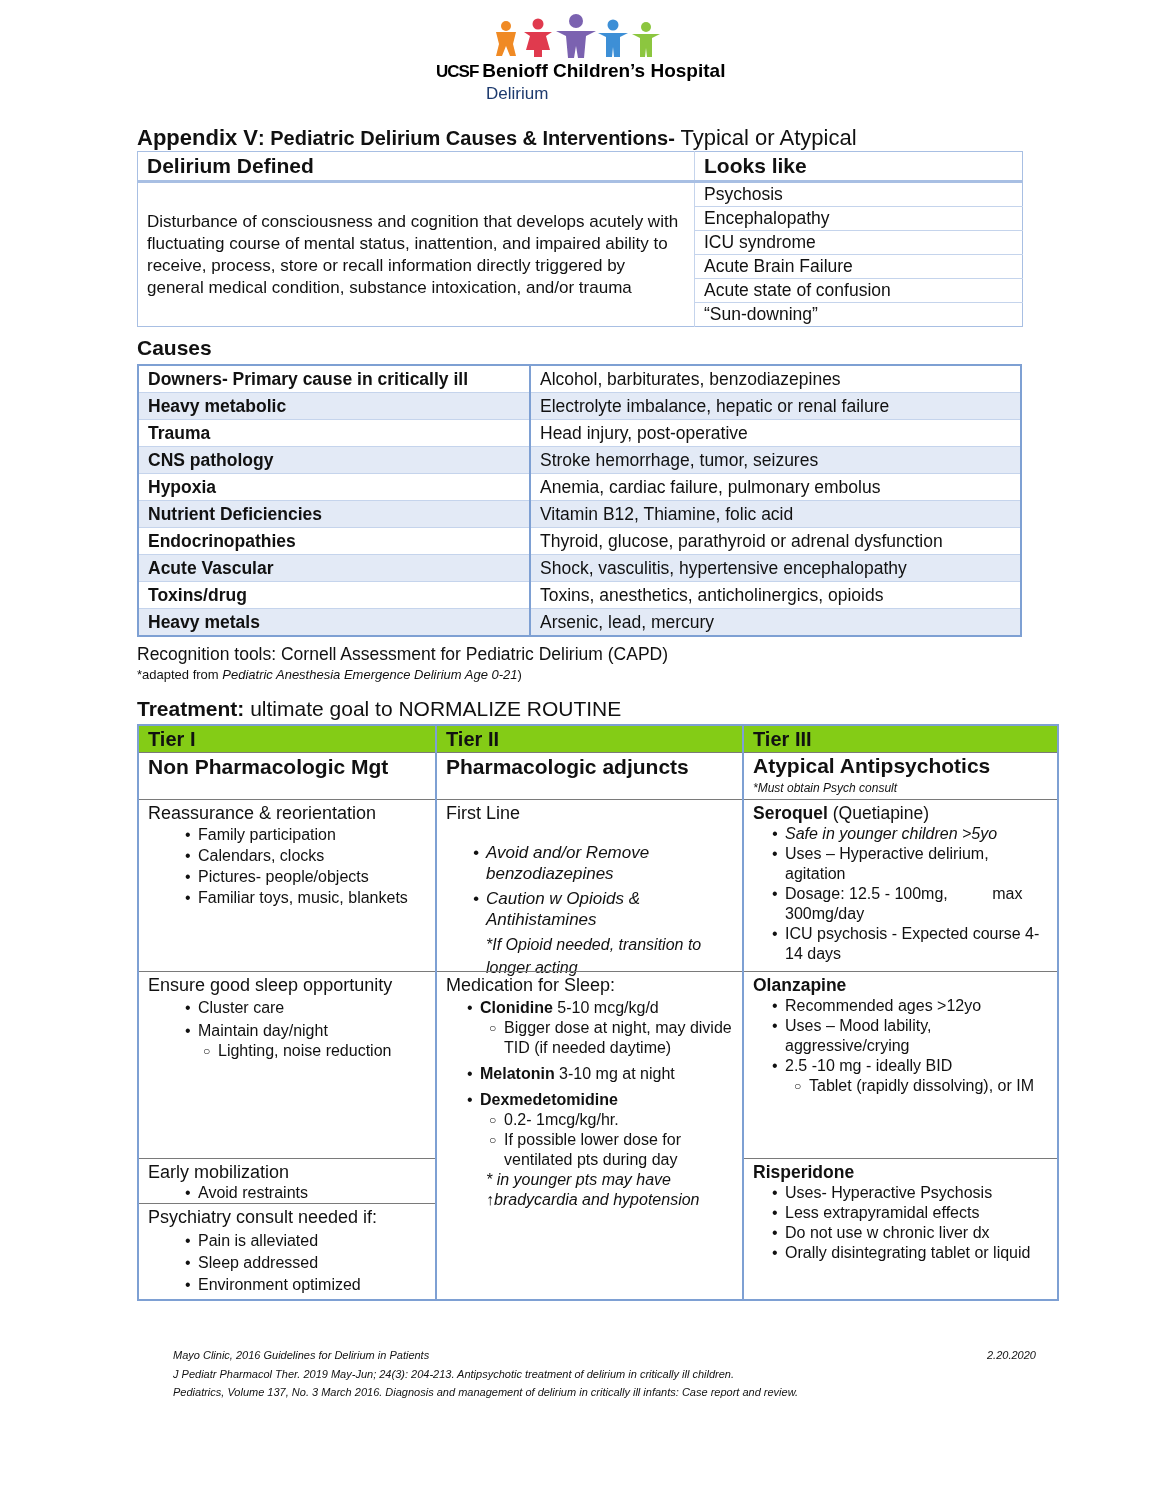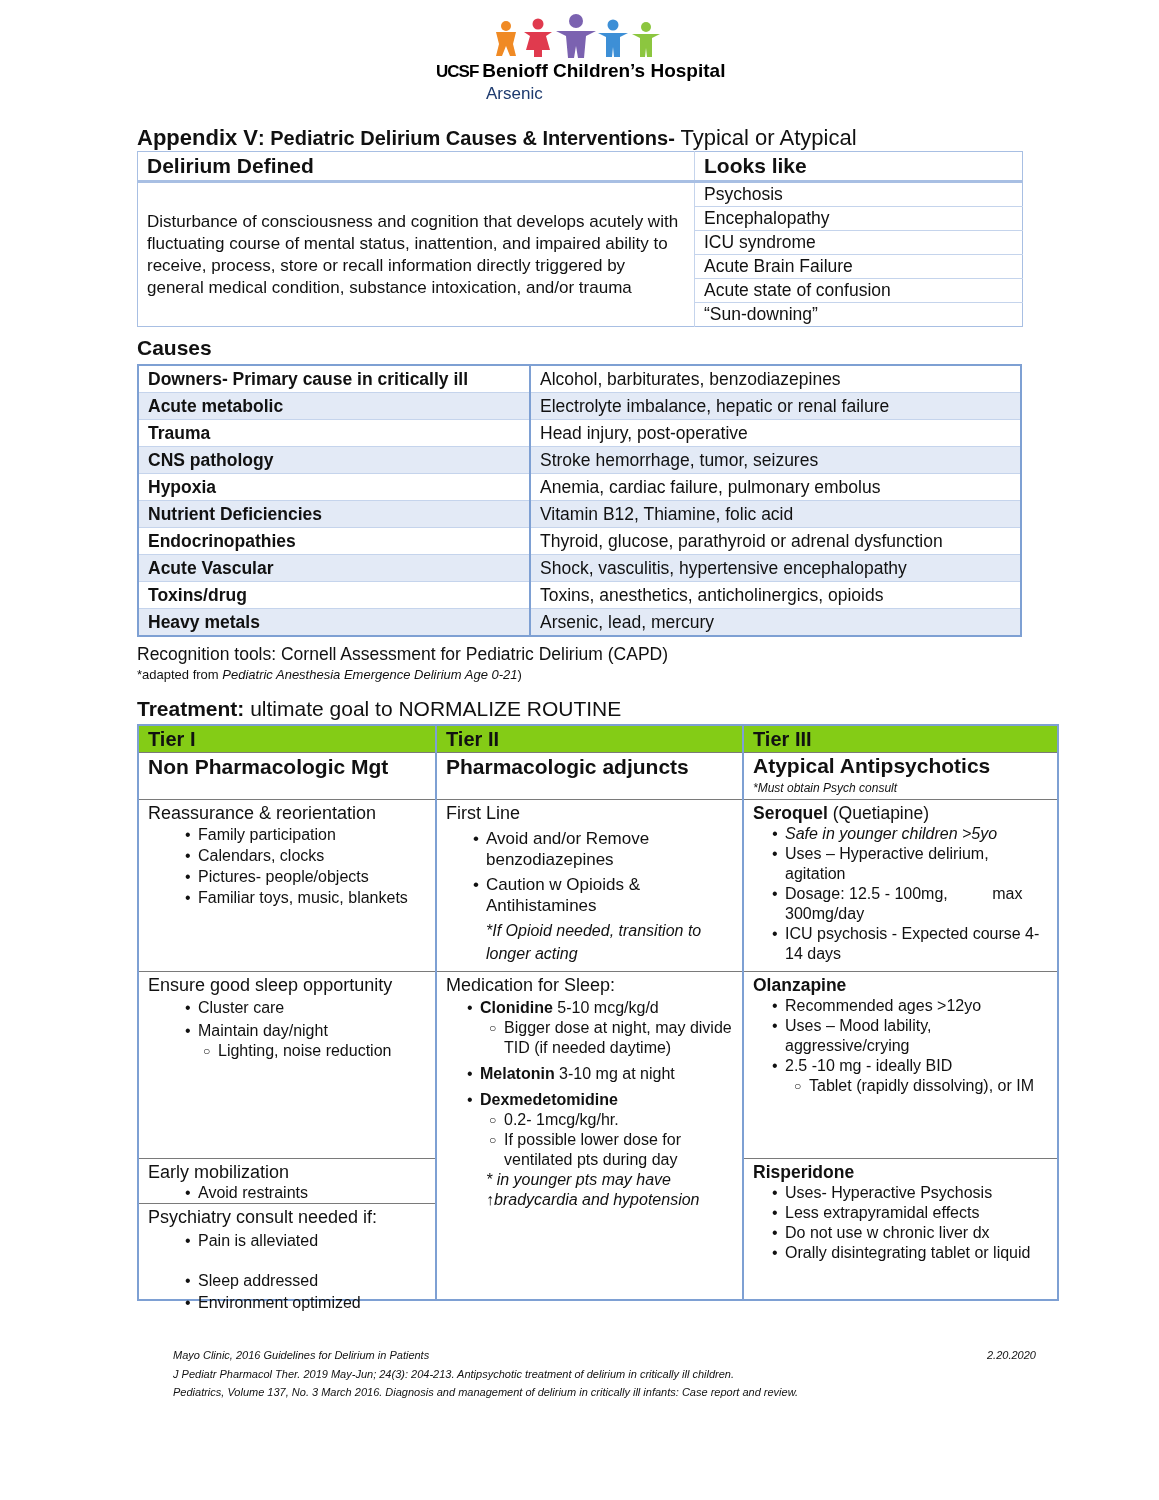--- a/index.html
+++ b/index.html
@@ -71,21 +71,21 @@
         <path d="M38 18 L66 18 L60 22 L64 36 L56 36 L56 43 L48 43 L48 36 L40 36 L44 22 Z" fill="#e03a4e"></path>
       <circle cx="90" cy="7" r="7" fill="#7b62b0"></circle>
         <path d="M70 17 L110 17 L100 22 L98 44 L92 44 L90 32 L88 44 L82 44 L80 22 Z" fill="#7b62b0"></path>
       <circle cx="127" cy="11" r="5.5" fill="#3d8fd6"></circle>
         <path d="M112 19 L142 19 L134 23 L134 43 L128 43 L127 33 L126 43 L120 43 L120 23 Z" fill="#3d8fd6"></path>
       <circle cx="160" cy="13" r="5" fill="#8cc63f"></circle>
         <path d="M146 20 L174 20 L166 24 L166 43 L161 43 L160 34 L159 43 L154 43 L154 24 Z" fill="#8cc63f"></path>
     </g>
   </svg>
   <div class="brand"><span class="ucsf">UCSF</span><span>Benioff Children’s Hospital</span></div>
-  <div class="sub">Arsenic</div>
+  <div class="sub">Delirium</div>
 </div>
 
 <div class="title">
   <b class="big">Appendix V</b><span class="mid">: Pediatric Delirium Causes &amp; Interventions-</span><span class="light"> Typical or Atypical</span>
 </div>
 
 <table class="deftbl">
   <tbody>
       <tr>
     <th>Delirium Defined</th>
@@ -114,21 +114,21 @@
   </table>
 
 <div class="h2" style="left:137px; top:336px;">Causes</div>
 <table class="causes">
   <tbody>
       <tr>
         <td class="k">Downers- Primary cause in critically ill</td>
         <td>Alcohol, barbiturates, benzodiazepines</td>
       </tr>
   <tr class="alt">
-        <td class="k">Acute metabolic</td>
+        <td class="k">Heavy metabolic</td>
         <td>Electrolyte imbalance, hepatic or renal failure</td>
       </tr>
   <tr>
         <td class="k">Trauma</td>
         <td>Head injury, post-operative</td>
       </tr>
   <tr class="alt">
         <td class="k">CNS pathology</td>
         <td>Stroke  hemorrhage, tumor, seizures</td>
       </tr>
@@ -189,32 +189,32 @@
     <div class="cell brd-top" style="top:432px; height:45px;">
       <div class="hd">Early mobilization</div>
       <ul style="padding-left:50px;">
         <li class="b">Avoid restraints</li>
       </ul>
     </div>
     <div class="cell brd-top" style="top:477px; bottom:0;">
       <div class="hd">Psychiatry consult needed if:</div>
       <ul style="padding-left:50px; margin-top:3px;">
         <li class="b">Pain is alleviated</li>
-        <li class="b" style="margin-top:20px">Sleep addressed</li>
+        <li class="b" style="margin-top:2px">Sleep addressed</li>
         <li class="b" style="margin-top:2px">Environment optimized</li>
       </ul>
     </div>
   </div>
 
   <div class="col c2">
     <div class="tier">Tier II</div>
     <div class="sub">Pharmacologic adjuncts</div>
     <div class="cell" style="top:74px; height:171px;">
       <div class="hd">First Line</div>
-      <ul style="padding-left:40px; margin-top:4px;">
+      <ul style="padding-left:40px; margin-top:18px;font-style:italic;">
         <li class="b" style="font-size:17px; line-height:21px;">Avoid and/or Remove benzodiazepines</li>
         <li class="b" style="font-size:17px; line-height:21px; margin-top:4px;">Caution w Opioids &amp; Antihistamines</li>
       </ul>
       <div class="it" style="padding-left:40px; font-size:16px; line-height:23px; margin-top:3px;">*If Opioid needed, transition to longer acting</div>
     </div>
     <div class="cell brd-top" style="top:245px; bottom:0;">
       <div class="hd">Medication for Sleep:</div>
       <ul style="padding-left:34px; margin-top:2px;">
         <li class="b"><b>Clonidine</b><span> 5-10 mcg/kg/d</span></li>
         <li class="o" style="margin-left:24px;">Bigger dose at night, may divide TID (if needed daytime)</li>

